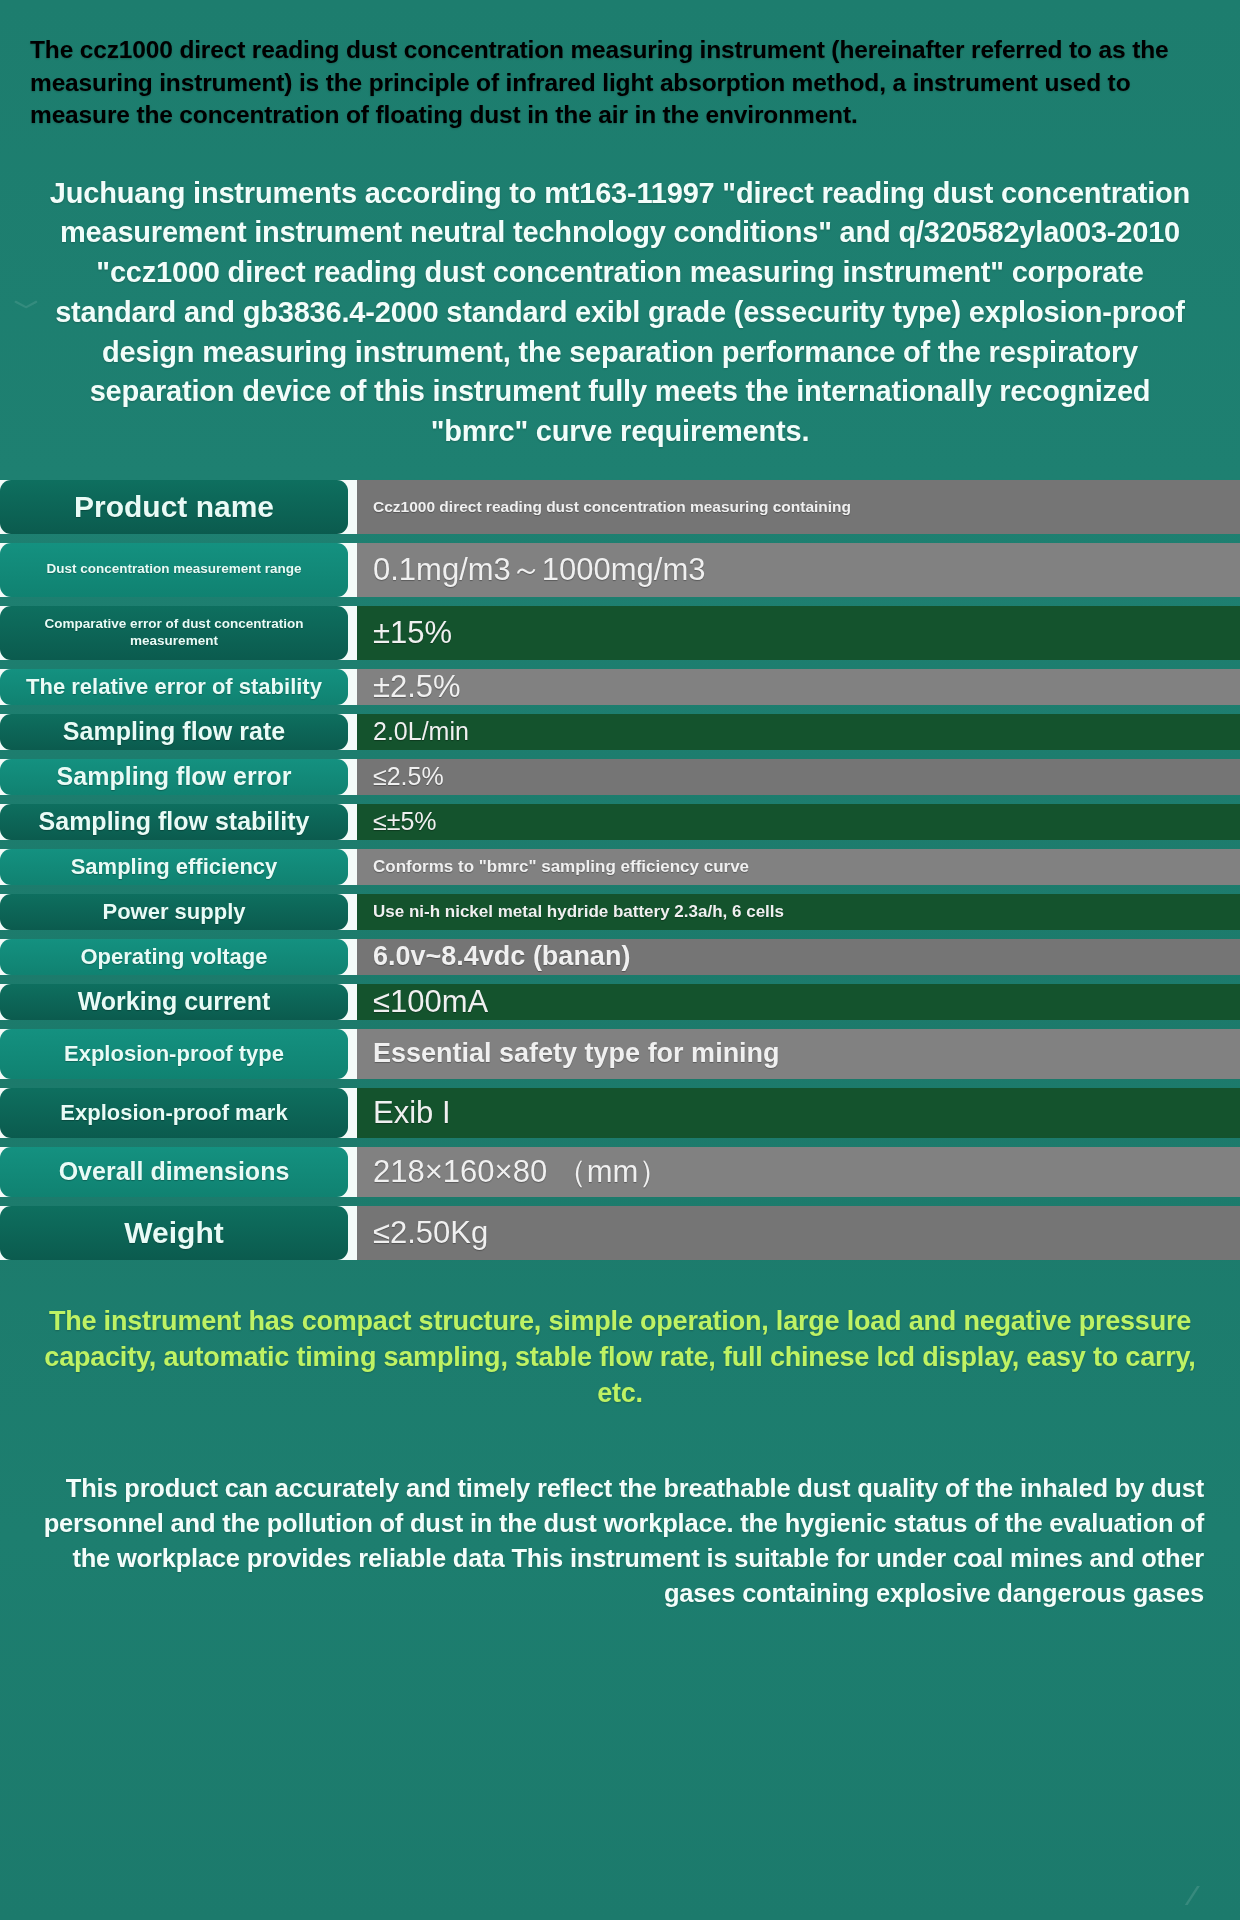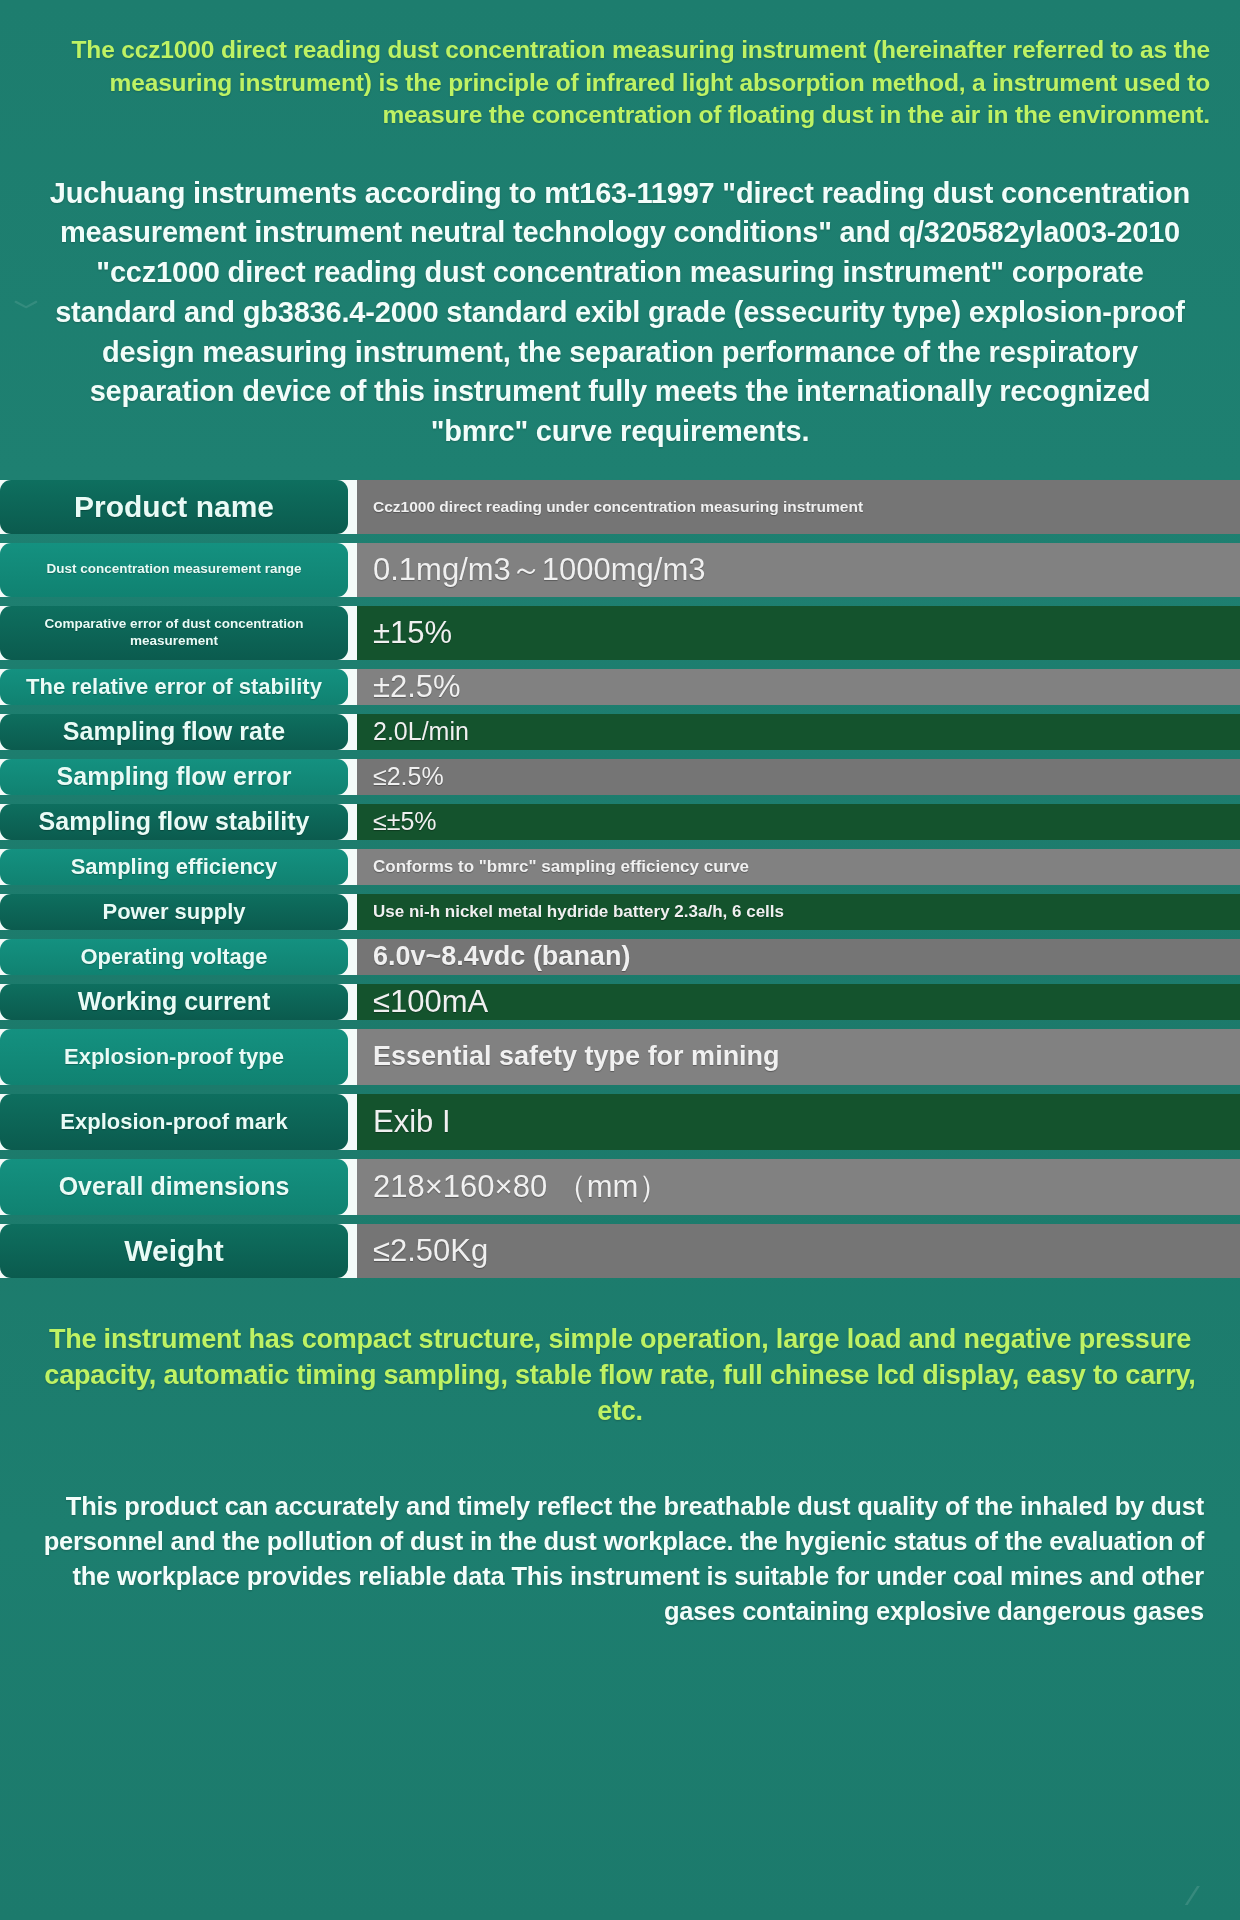--- a/index.html
+++ b/index.html
@@ -12,25 +12,25 @@
     width:1240px;
     min-height:1920px;
     background:linear-gradient(180deg,#1d7d6e 0%, #1e8071 25%, #1c7a6b 55%, #1d7e6f 80%, #1c7a6c 100%);
     position:relative;
     overflow:hidden;
   }
 
   
   .intro-wrap { padding: 34px 30px 0 30px; }
   .para-left {
-    color:#bef264;
+    color:#000000;
     font-size:24.5px;
     line-height:1.33;
     font-weight:700;
-    text-align:right;
+    text-align:left;
     letter-spacing:-0.15px;
     text-shadow:0 1px 2px rgba(0,0,0,0.18);
   }
   .para-center {
     color:#f2fdfa;
     font-size:29px;
     line-height:1.37;
     font-weight:700;
     text-align:center;
     padding:42px 18px 0 18px;
@@ -95,21 +95,21 @@
 
   
   .val-xl  { font-size:31px; }
   .val-lg  { font-size:27px; font-weight:700;}
   .val-md  { font-size:25px; }
   .val-sm  { font-size:17px; font-weight:700; }
   .val-xs  { font-size:15.5px; font-weight:700; }
 
   .h-tall  { height:54px; }
   .h-mid   { height:36px; }
-  .h-reg   { height:56px; }
+  .h-reg   { height:50px; }
 
   
   .footer-wrap { padding:44px 36px 0 36px; }
   .foot-center {
     color:#bef264;
     font-size:27px;
     line-height:1.33;
     font-weight:700;
     text-align:center;
     letter-spacing:-0.2px;
@@ -151,21 +151,21 @@
   <p class="para-left">The ccz1000 direct reading dust concentration measuring instrument (hereinafter referred to as the measuring instrument) is the principle of infrared light absorption method, a instrument used to measure the concentration of floating dust in the air in the environment.</p>
   <p class="para-center">Juchuang instruments according to mt163-11997 "direct reading dust concentration measurement instrument neutral technology conditions" and q/320582yla003-2010 "ccz1000 direct reading dust concentration measuring instrument" corporate standard and gb3836.4-2000 standard exibl grade (essecurity type) explosion-proof design measuring instrument, the separation performance of the respiratory separation device of this instrument fully meets the internationally recognized "bmrc" curve requirements.</p>
 </div>
 
 <div class="watermark">﹀</div>
 
 <div class="spec-table">
 
   <div class="spec-row l-dark v-mid h-tall">
     <div class="cell-label lbl-xl">Product name</div>
-    <div class="cell-value val-xs">Ccz1000 direct reading under concentration measuring instrument</div>
+    <div class="cell-value val-xs">Ccz1000 direct reading dust concentration measuring containing</div>
   </div>
 
   <div class="spec-row l-bright v-light h-tall">
     <div class="cell-label lbl-xs">Dust concentration measurement range</div>
     <div class="cell-value val-xl">0.1mg/m3～1000mg/m3</div>
   </div>
 
   <div class="spec-row l-dark v-dark h-tall">
     <div class="cell-label lbl-xs">Comparative error of dust concentration measurement</div>
     <div class="cell-value val-xl">±15%</div>

